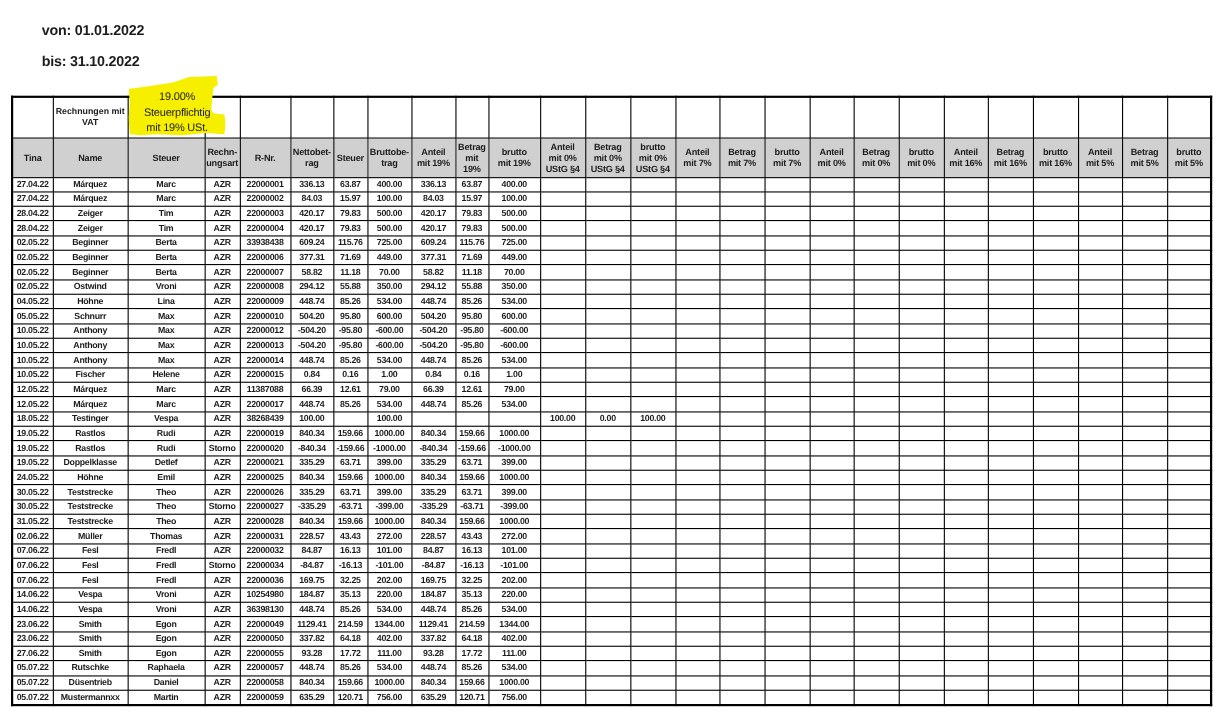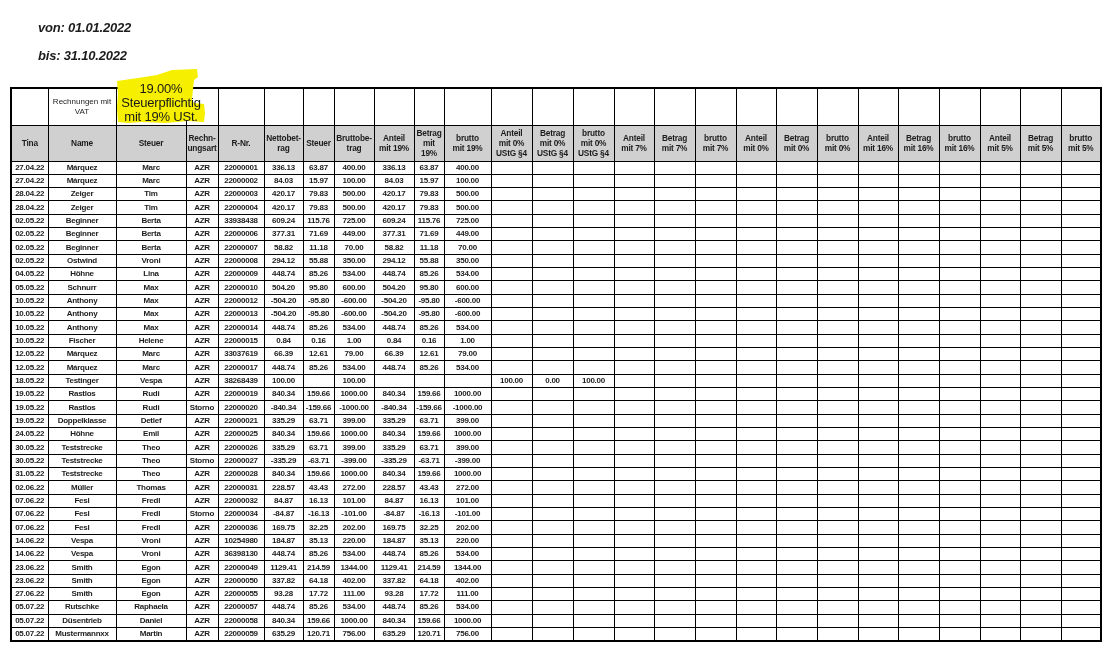--- a/index.html
+++ b/index.html
@@ -9,49 +9,49 @@
     --page-bg:#ffffff;
     --ink:#1c1c1c;
   }
   *{box-sizing:border-box;margin:0;padding:0;}
   html,body{background:#fff;}
   body{font-family:"Liberation Sans",sans-serif;color:var(--ink);}
   .page{
     position:relative;width:1112px;height:649px;background:var(--page-bg);overflow:hidden;
   }
   .report-dates{position:absolute;left:38px;top:20px;}
-  .date-line{font-size:13px;font-weight:700;letter-spacing:-0.2px;margin-bottom:13px;white-space:nowrap;font-style:italic;}
+  .date-line{font-size:13px;font-weight:700;letter-spacing:-0.2px;margin-bottom:13px;white-space:nowrap;}
   .page-title{
     position:absolute;left:262px;top:32px;font-size:15.5px;font-weight:700;
     letter-spacing:-0.2px;white-space:nowrap;
   }
   table.report{
     position:absolute;left:10px;top:87px;width:1089px;
     border-collapse:collapse;table-layout:fixed;
     border:2px solid var(--border);
     z-index:1;
   }
   table.report td,table.report th{
     border:1.5px solid var(--border);
     text-align:center;vertical-align:middle;
     overflow:hidden;white-space:pre-line;
   }
-  tr.band-row td{height:37px;font-size:8px;font-weight:400;line-height:10px;background:#fff;}
+  tr.band-row td{height:37px;font-size:8px;font-weight:700;line-height:10px;background:#fff;}
   tr.header-row th{
     height:36px;background:var(--header-bg);
     font-size:8.3px;font-weight:700;line-height:10px;letter-spacing:-0.2px;
   }
   tbody td{
     height:13.33px;font-size:8px;font-weight:700;line-height:12px;
     letter-spacing:-0.25px;white-space:nowrap;padding:0 1px;
   }
   .highlight-svg{position:absolute;left:0;top:0;width:1112px;height:649px;z-index:5;pointer-events:none;}
   .tax-note{
     position:absolute;left:115px;top:82px;width:92px;z-index:6;
-    font-size:13px;font-weight:400;line-height:14px;text-align:center;
+    font-size:10px;font-weight:400;line-height:14px;text-align:center;
     color:#1a1a1a;white-space:pre-line;letter-spacing:-0.2px;
   }
 </style>
 </head>
 <body>
 
 <div class="page">
 
   <div class="report-dates">
     <div class="date-line">von: 01.01.2022</div>
@@ -562,21 +562,21 @@
           <td></td>
           <td></td>
           <td></td>
           <td></td>
         </tr>
         <tr>
           <td>12.05.22</td>
           <td>Márquez</td>
           <td>Marc</td>
           <td>AZR</td>
-          <td>33037619</td>
+          <td>11387088</td>
           <td>66.39</td>
           <td>12.61</td>
           <td>79.00</td>
           <td>66.39</td>
           <td>12.61</td>
           <td>79.00</td>
           <td></td>
           <td></td>
           <td></td>
           <td></td>

